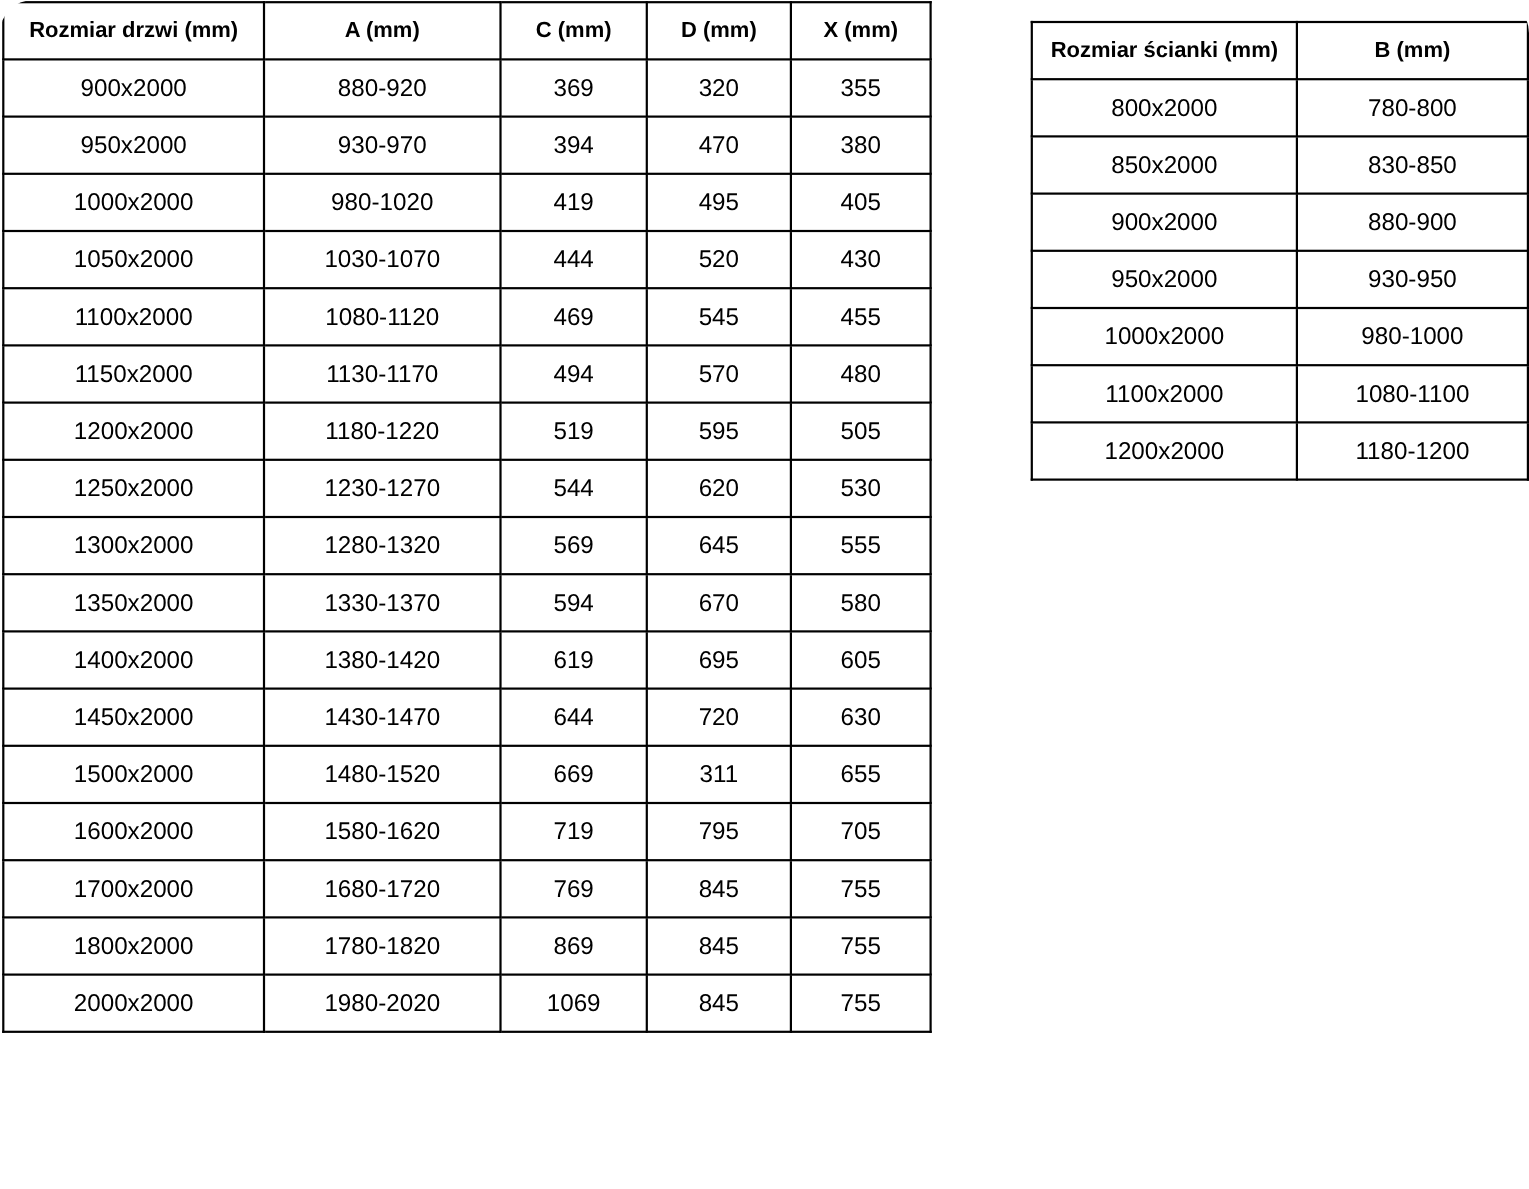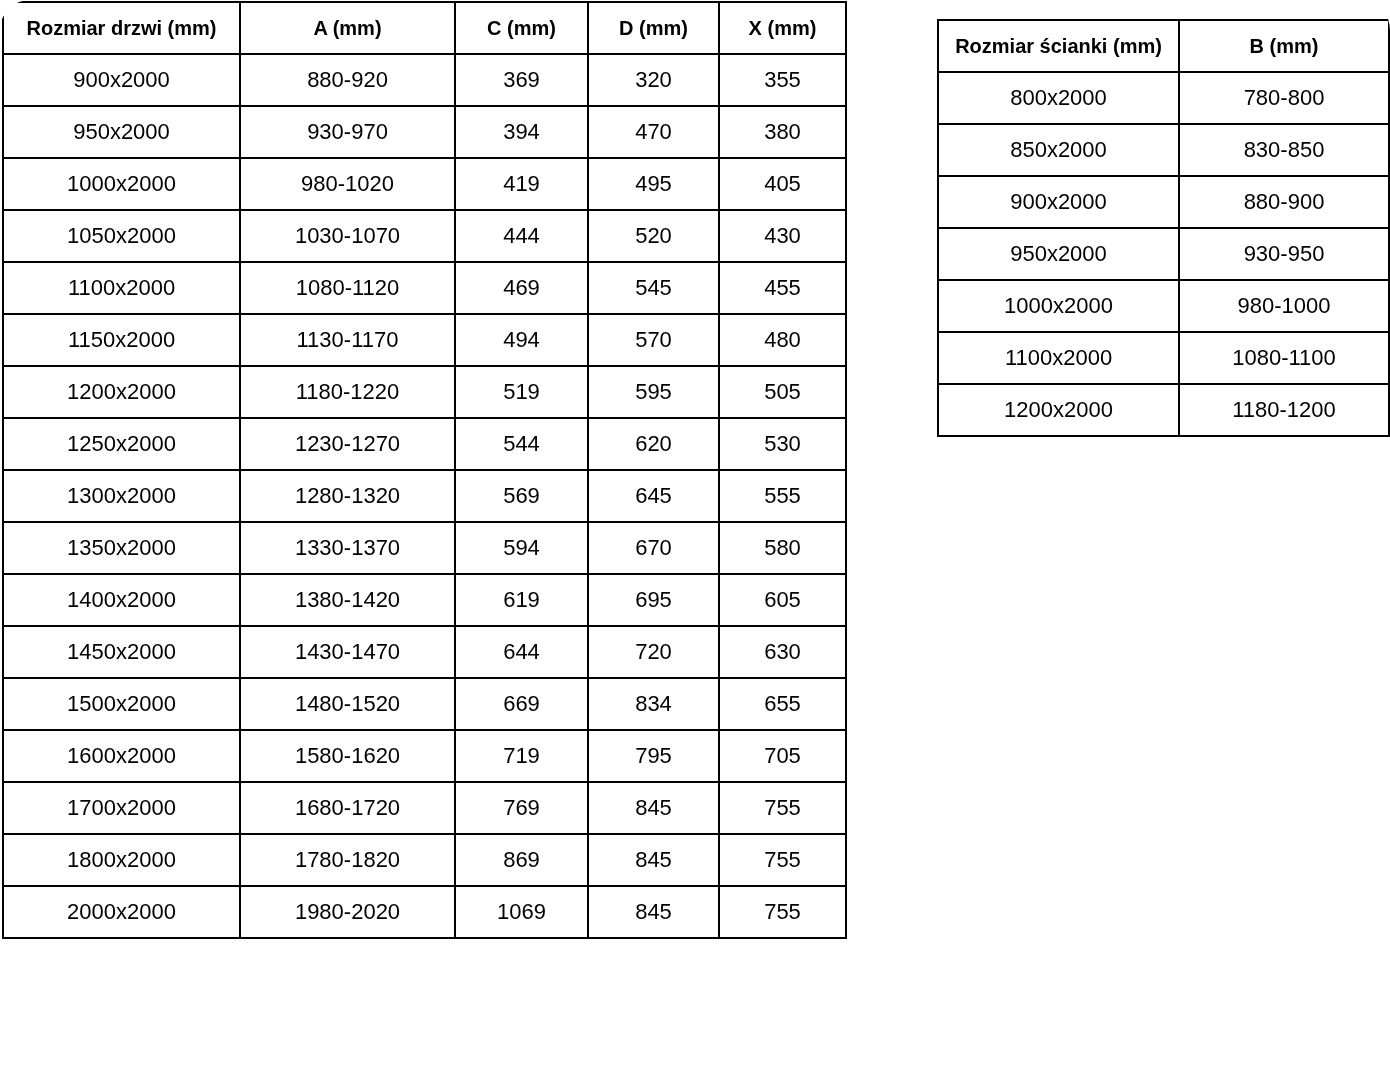--- a/index.html
+++ b/index.html
@@ -158,21 +158,21 @@
           <td>1450x2000</td>
           <td>1430-1470</td>
           <td>644</td>
           <td>720</td>
           <td>630</td>
         </tr>
         <tr>
           <td>1500x2000</td>
           <td>1480-1520</td>
           <td>669</td>
-          <td>834</td>
+          <td>311</td>
           <td>655</td>
         </tr>
         <tr>
           <td>1600x2000</td>
           <td>1580-1620</td>
           <td>719</td>
           <td>795</td>
           <td>705</td>
         </tr>
         <tr>

